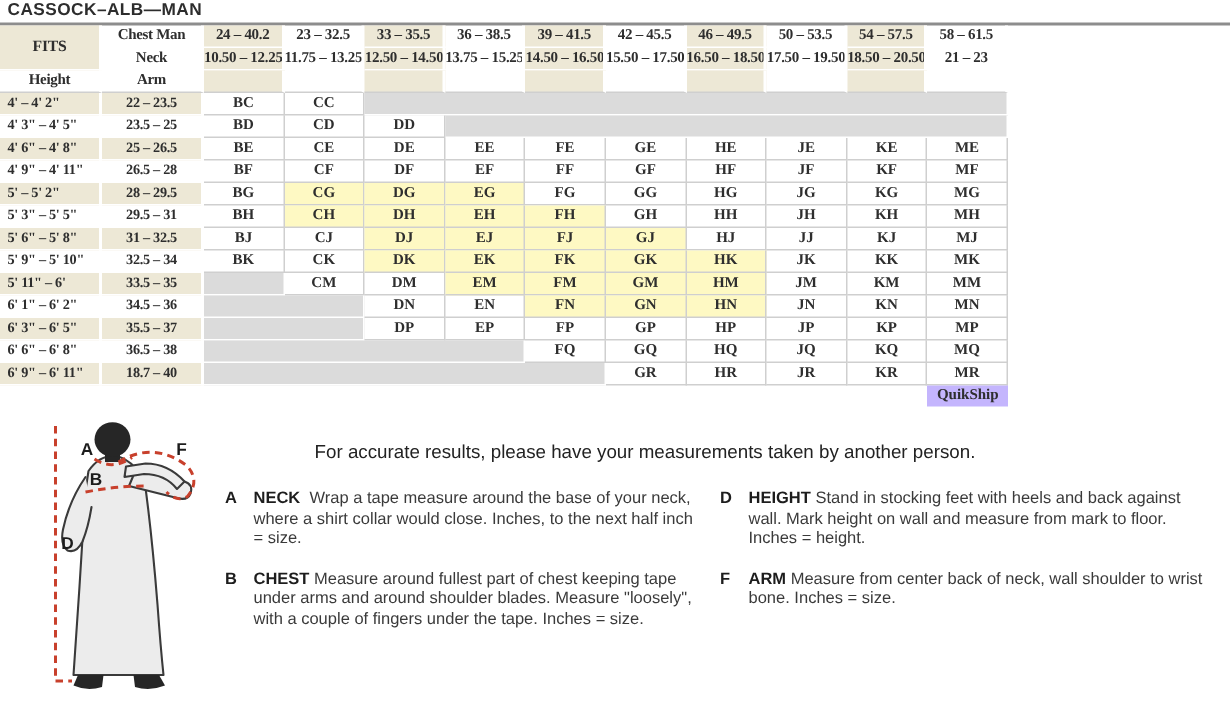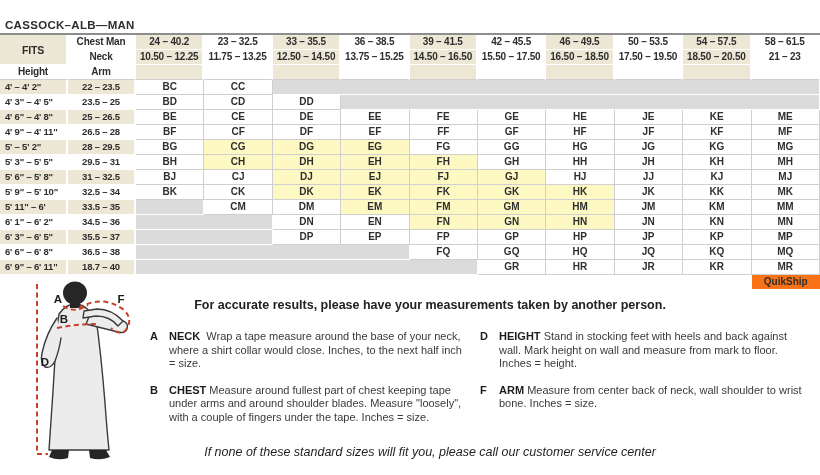--- a/index.html
+++ b/index.html
@@ -3,47 +3,47 @@
 <meta charset="utf-8">
 <style>
   html,body{margin:0;padding:0;}
   body{
     width:820px;height:475px;background:#ffffff;color:#2d2d2d;
     font-family:"Liberation Sans",sans-serif;position:relative;overflow:hidden;
   }
   
   .title-bar{
     font-size:11.5px;font-weight:bold;letter-spacing:.3px;
-    padding:20px 0 2px 5px;border-bottom:2px solid #8d8d8d;line-height:11px;
+    padding:2px 0 2px 5px;border-bottom:2px solid #8d8d8d;line-height:11px;
   }
   
   table.grid{
     border-collapse:separate;border-spacing:0;table-layout:fixed;
-    width:820px;font-size:10px;font-weight:bold;color:#2e2e2e;
+    width:672px;font-size:10px;font-weight:bold;color:#2e2e2e;font-family:Liberation Serif, serif;
   }
   table.grid td{
     height:14px;line-height:14px;padding:0;text-align:center;vertical-align:middle;
     white-space:nowrap;overflow:hidden;
   }
   td.beige{background:#EDE8D6;}
   td.yellow{background:#fef9c3;}
   td.gray{background:#DBDBDB;border-right:1px solid #fff;border-bottom:1px solid #fff;}
   td.hdr{border-right:2px solid #fff;border-bottom:1px solid #fff;font-size:10px;letter-spacing:-.2px;}
   td.hdr-sep{border-bottom:1px solid #cfcfcf;}
   td.rowhdr{text-align:right;padding-right:4px;}
   td.fits{font-size:10.5px;}
   td.lbl{border-right:2px solid #fff;border-bottom:1px solid #fff;font-size:9.5px;letter-spacing:-.2px;}
   td.lbl.hl{text-align:left;padding-left:5px;}
   td.cell{border-right:1px solid #cfcfcf;border-bottom:1px solid #cfcfcf;}
   td.blank{border:none;}
-  td.qs{background:#f97316;font-size:10px;}
+  td.qs{background:#c4b5fd;font-size:10px;}
   
   .intro{
-    margin:9px 0 0 40px;width:780px;text-align:center;
-    font-size:12.5px;font-weight:bold;line-height:15px;color:#222;
+    margin:23px 0 0 40px;width:780px;text-align:center;
+    font-size:12.5px;font-weight:normal;line-height:15px;color:#222;
   }
   .instructions{
     display:flex;margin:17px 8px 0 150px;gap:14px;
     font-size:11px;line-height:13.5px;color:#3a3a3a;
   }
   .inst-col-left{width:316px;flex:0 0 auto;}
   .inst-col-right{flex:1;}
   .inst-block{display:flex;margin-bottom:13px;}
   .inst-letter{width:19px;flex:0 0 auto;font-weight:bold;color:#1d1d1d;}
   .inst-text b{color:#1d1d1d;}
@@ -340,14 +340,13 @@
       <div class="inst-text"><b>HEIGHT</b> <span>Stand in stocking feet with heels and back against wall. Mark height on wall and measure from mark to floor. Inches = height.</span></div>
     </div>
     <div class="inst-block">
       <div class="inst-letter">F</div>
       <div class="inst-text"><b>ARM</b> <span>Measure from center back of neck, wall shoulder to wrist bone. Inches = size.</span></div>
     </div>
   </div>
 </div>
 
 <div class="footer">
-  <div>If none of these standard sizes will fit you, please call our customer service center</div>
 </div>
 
 </body></html>

